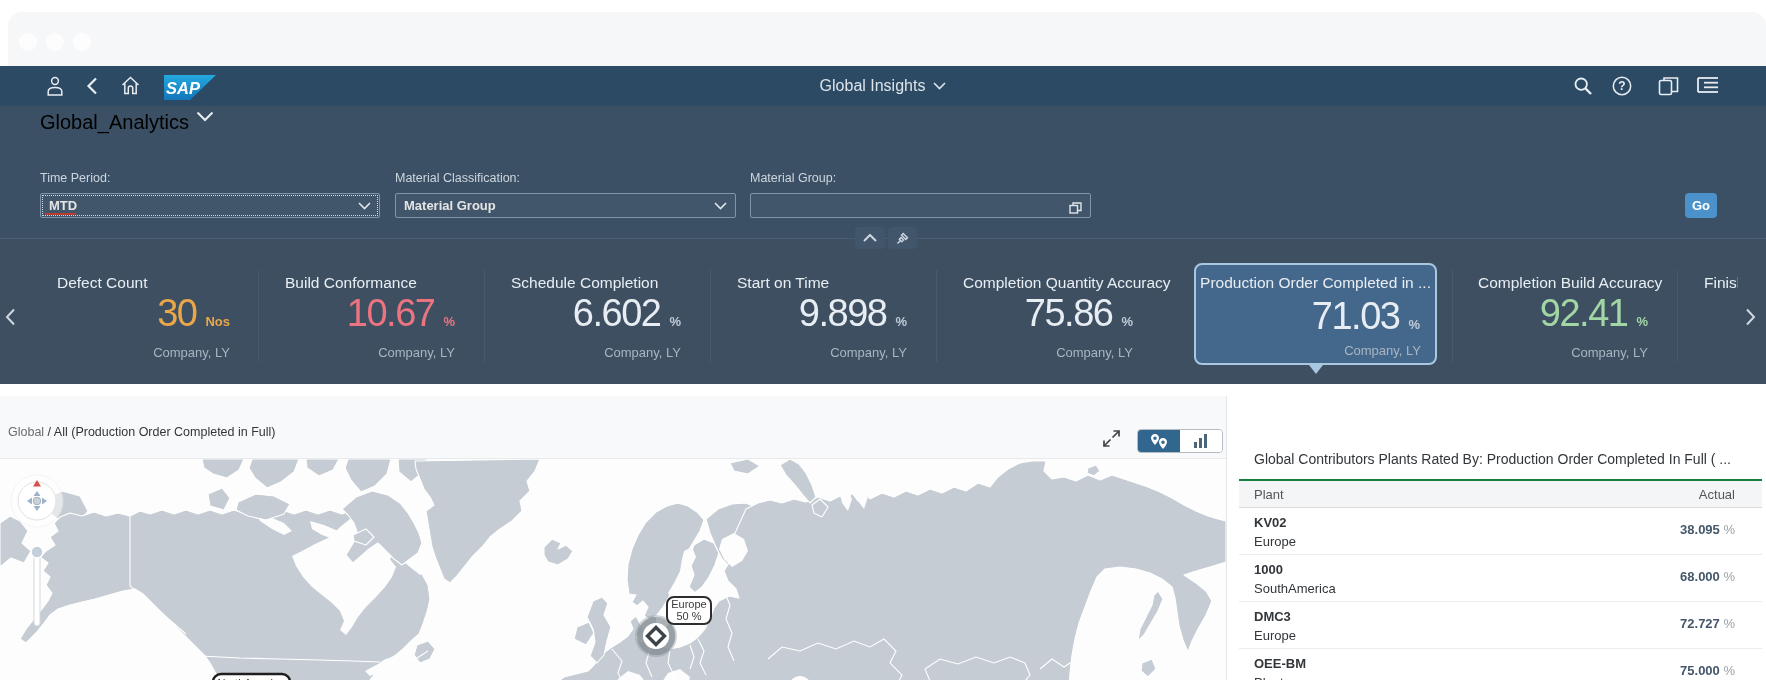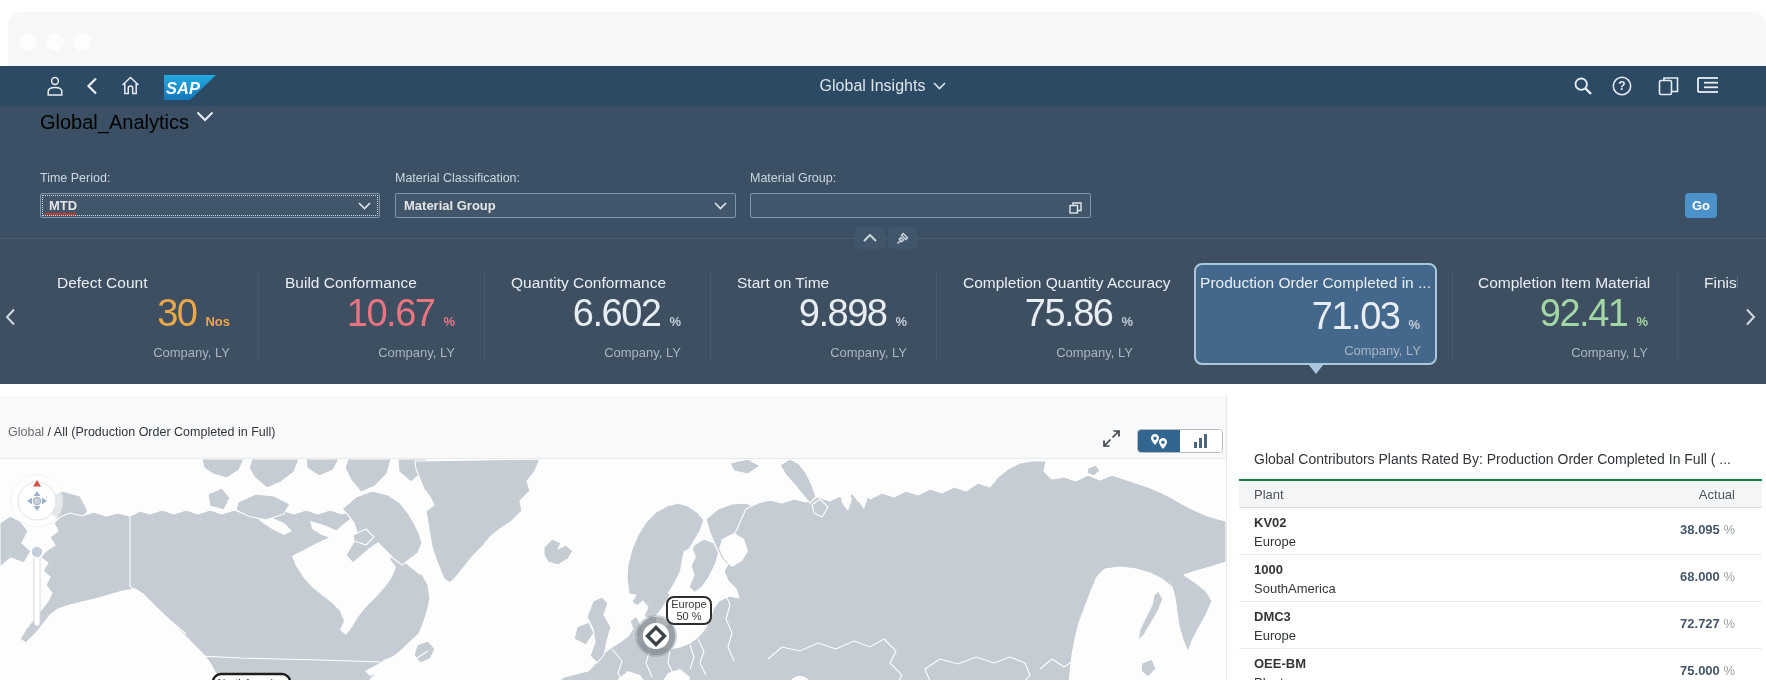--- a/index.html
+++ b/index.html
@@ -215,39 +215,39 @@
     <div class="ksep abs" style="left:1677px;"></div>
 
     <div class="ktitle abs" style="left:57px;">Defect Count</div>
     <div class="knum abs" style="right:1536px;"><span class="big or">30</span><span class="suf or">Nos</span></div>
     <div class="kcomp abs" style="right:1536px;">Company, LY</div>
 
     <div class="ktitle abs" style="left:285px;">Build Conformance</div>
     <div class="knum abs" style="right:1311px;"><span class="big rd">10.67</span><span class="suf rd">%</span></div>
     <div class="kcomp abs" style="right:1311px;">Company, LY</div>
 
-    <div class="ktitle abs" style="left:511px;">Quantity Conformance</div>
+    <div class="ktitle abs" style="left:511px;">Schedule Completion</div>
     <div class="knum abs" style="right:1085px;"><span class="big wh">6.602</span><span class="suf whs">%</span></div>
     <div class="kcomp abs" style="right:1085px;">Company, LY</div>
 
     <div class="ktitle abs" style="left:737px;">Start on Time</div>
     <div class="knum abs" style="right:859px;"><span class="big wh">9.898</span><span class="suf whs">%</span></div>
     <div class="kcomp abs" style="right:859px;">Company, LY</div>
 
     <div class="ktitle abs" style="left:963px;">Completion Quantity Accuracy</div>
     <div class="knum abs" style="right:633px;"><span class="big wh">75.86</span><span class="suf whs">%</span></div>
     <div class="kcomp abs" style="right:633px;">Company, LY</div>
 
     <div id="seltile" class="abs"></div>
     <div id="selarrow" class="abs"></div>
     <div class="ktitle abs" style="left:1194px; width:243px; text-align:center;">Production Order Completed in ...</div>
     <div class="knum abs" style="right:346px; top:56px;"><span class="big wh">71.03</span><span class="suf whs">%</span></div>
     <div class="kcomp abs" style="right:345px; top:104px;">Company, LY</div>
 
-    <div class="ktitle abs" style="left:1478px;">Completion Item Material</div>
+    <div class="ktitle abs" style="left:1478px;">Completion Build Accuracy</div>
     <div class="knum abs" style="right:118px;"><span class="big gr">92.41</span><span class="suf gr">%</span></div>
     <div class="kcomp abs" style="right:118px;">Company, LY</div>
 
     <div class="ktitle abs" style="left:1704px; width:34px; overflow:hidden;">Finished Goods</div>
 
     <svg class="abs carchev" style="left:5px;" width="11" height="18" viewBox="0 0 11 18">
         <path d="M9 1.5 L2 9 L9 16.5" fill="none" stroke="#cfd8e0" stroke-width="2"></path>
       </svg>
     <svg class="abs carchev" style="left:1745px;" width="11" height="18" viewBox="0 0 11 18">
         <path d="M2 1.5 L9 9 L2 16.5" fill="none" stroke="#cfd8e0" stroke-width="2"></path>

